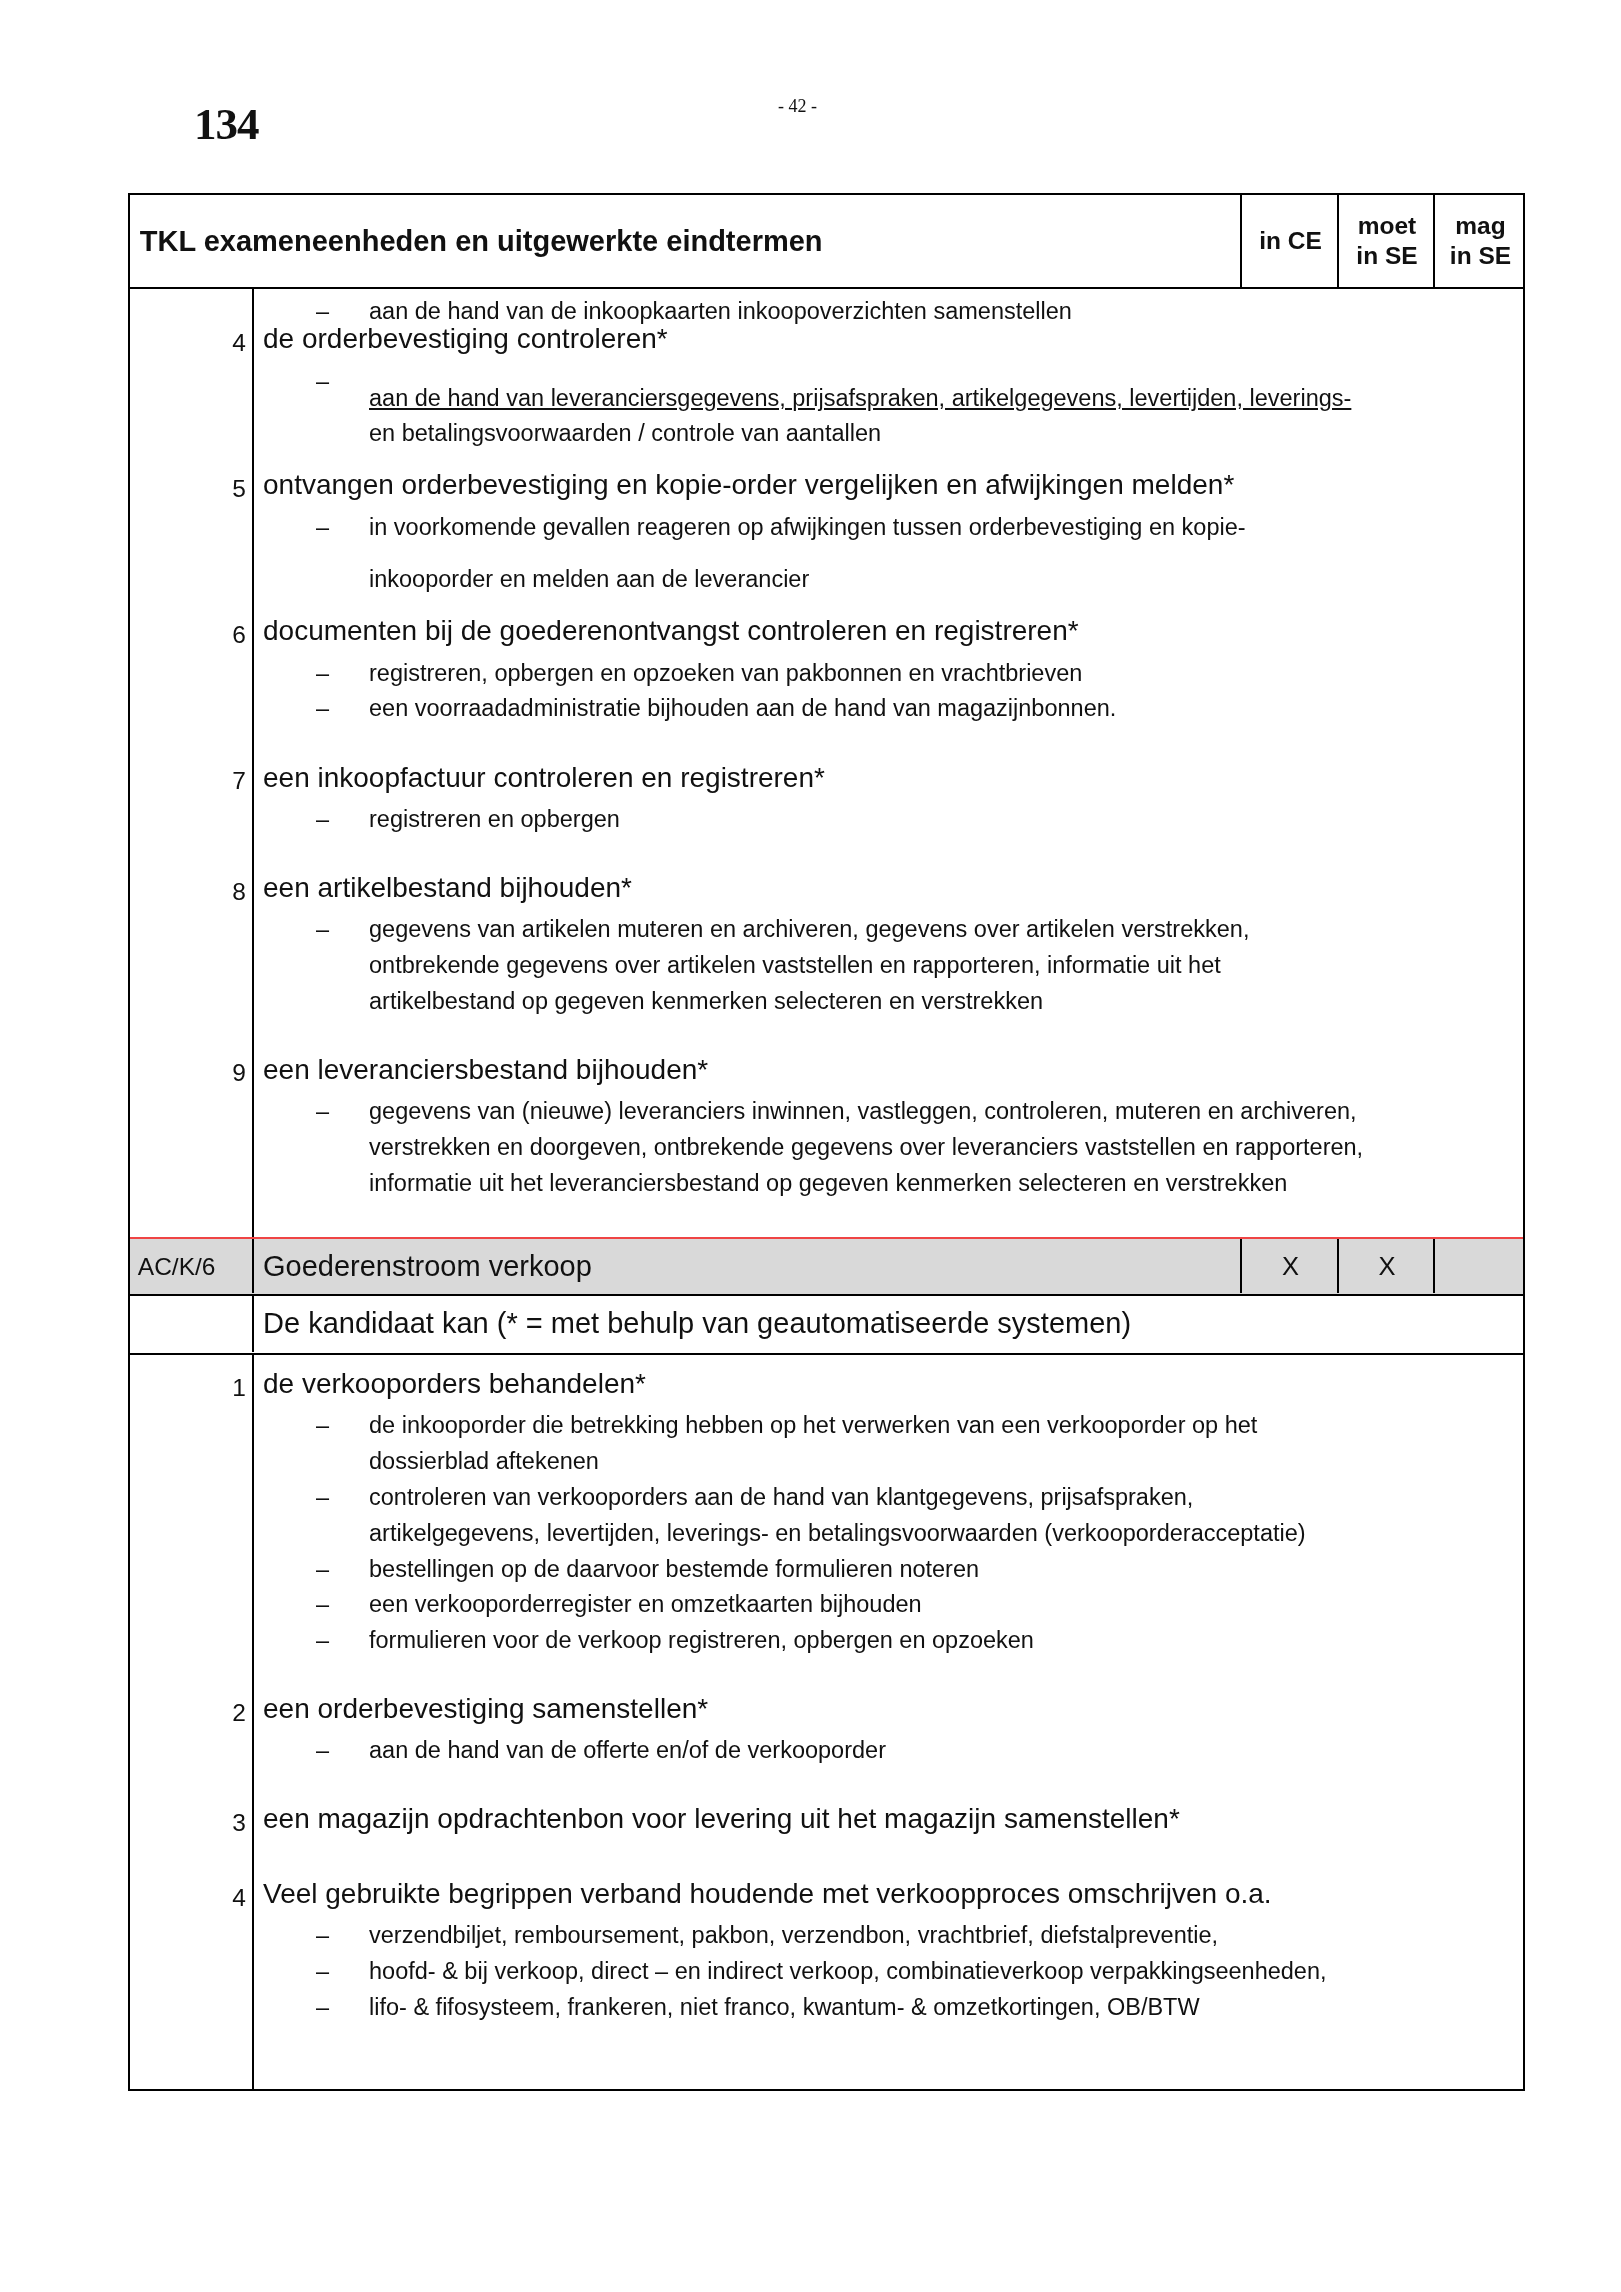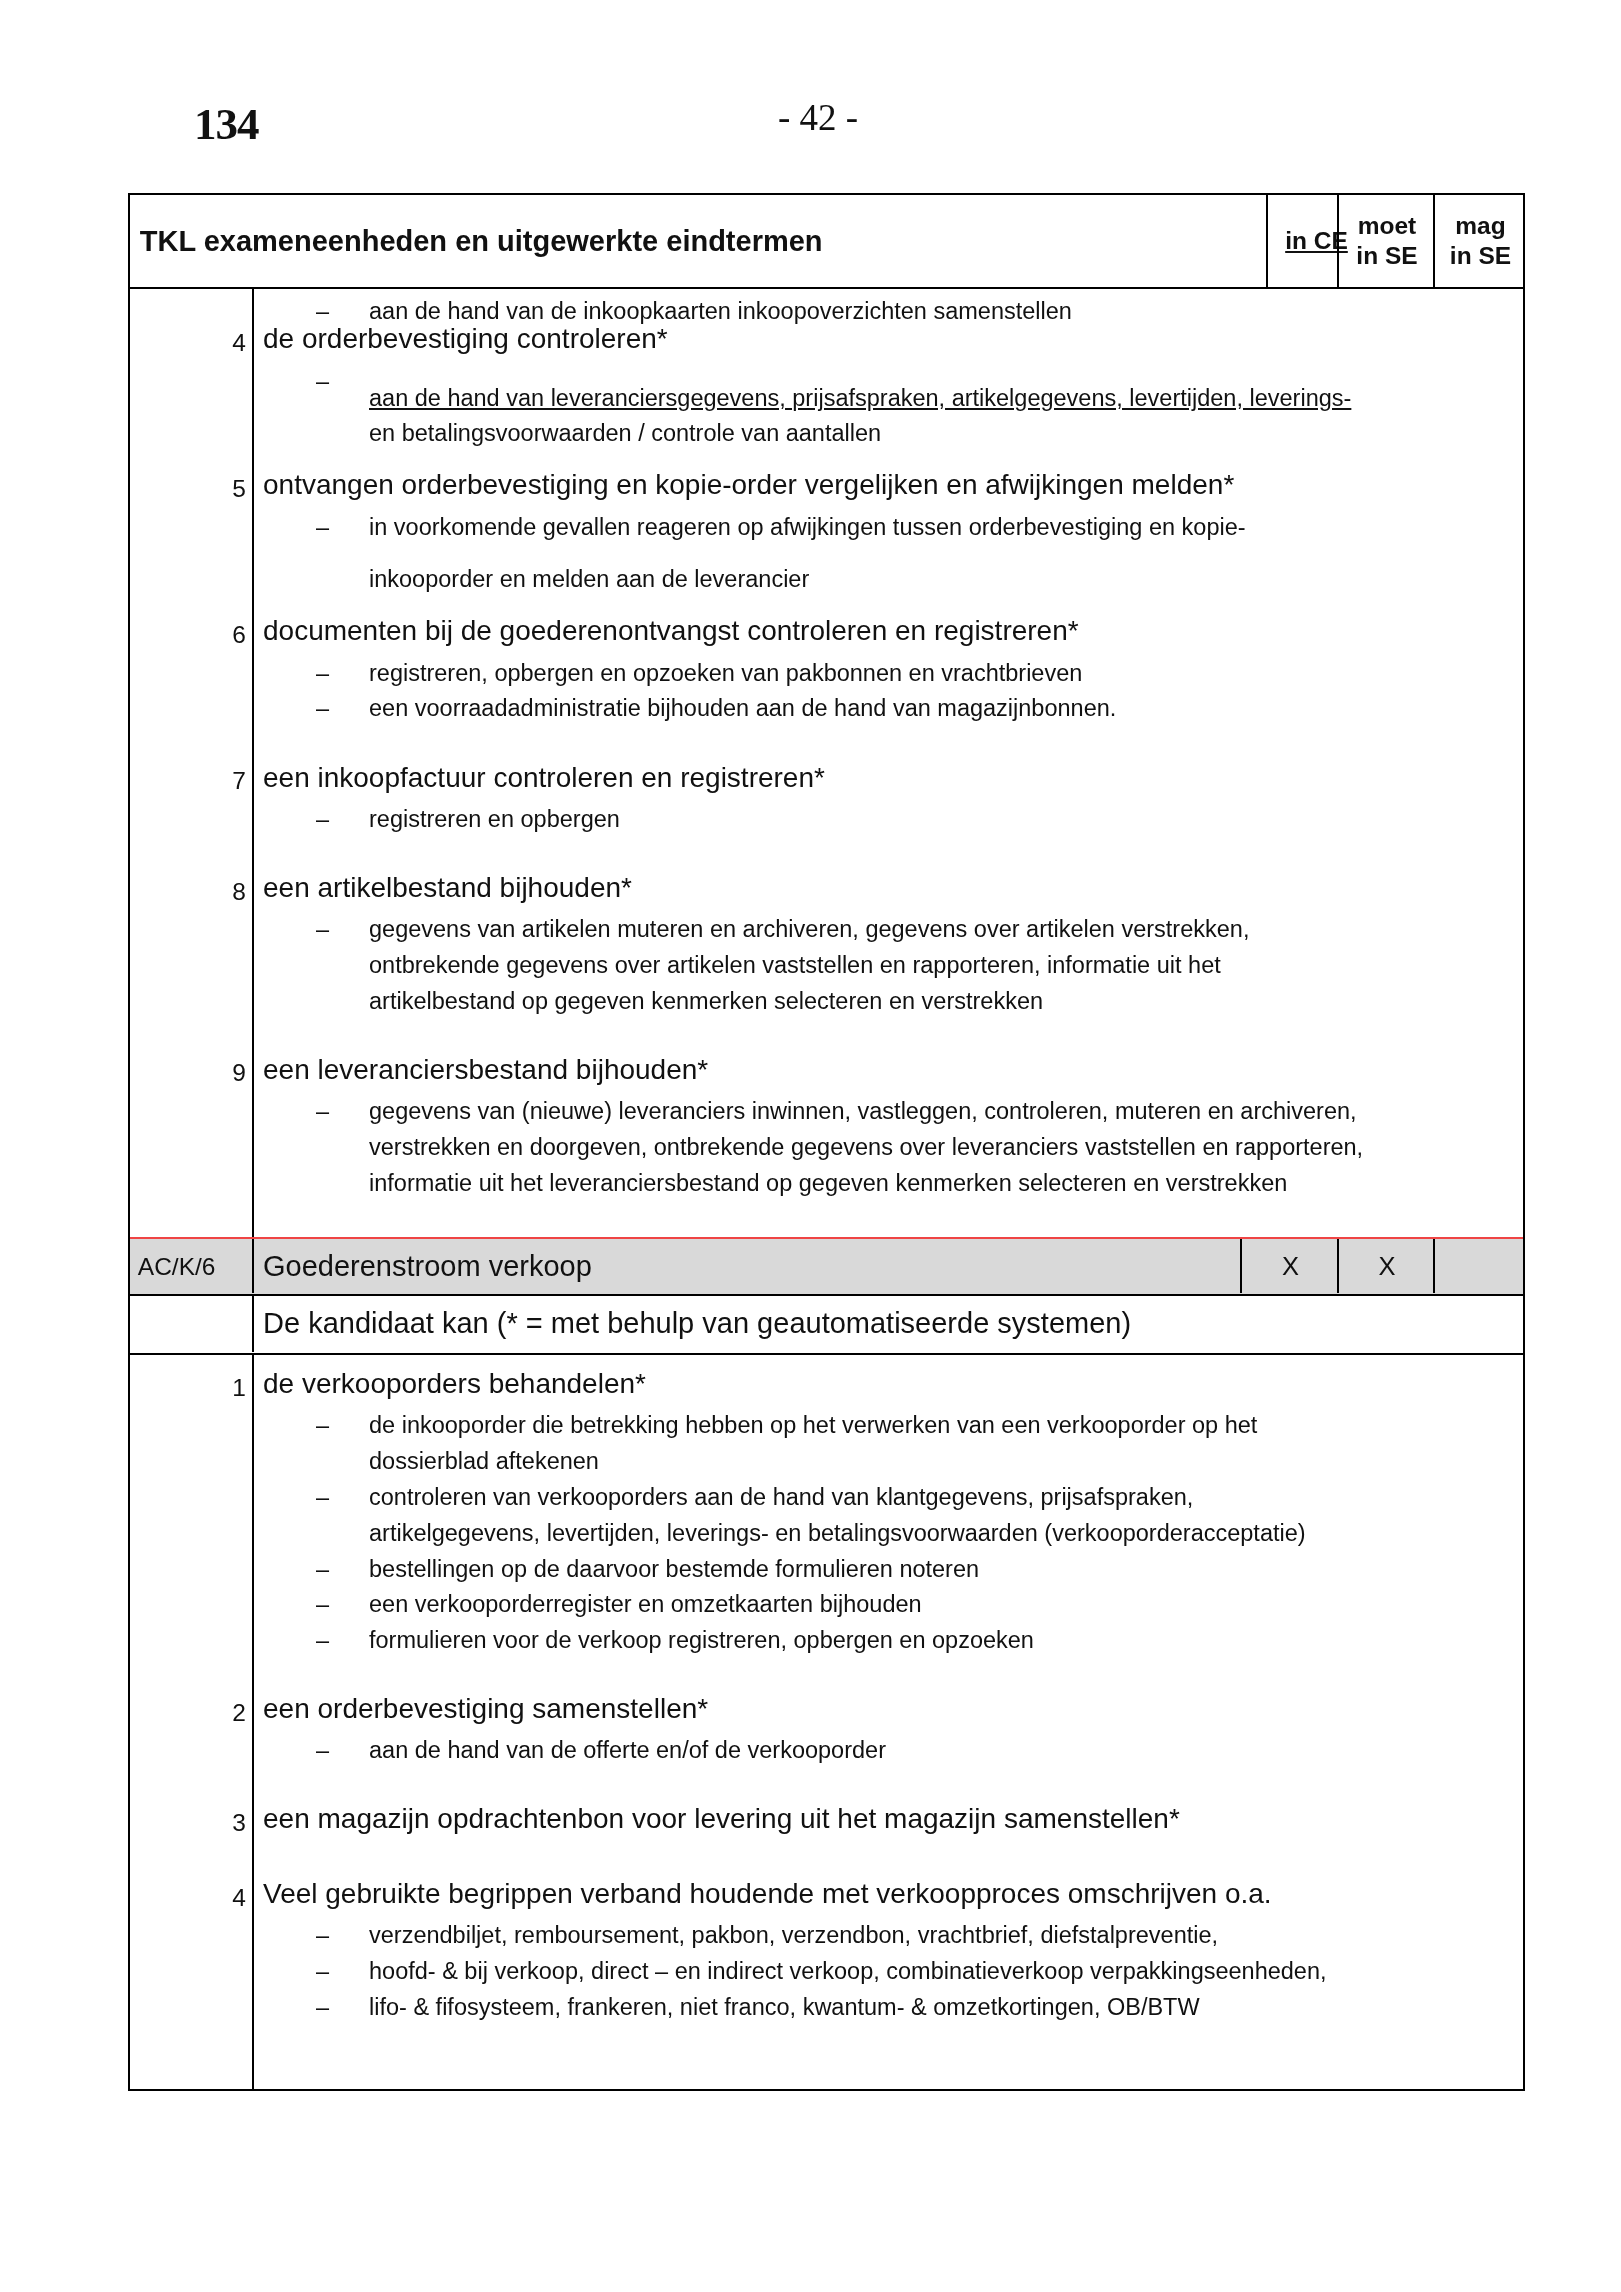--- a/index.html
+++ b/index.html
@@ -2,33 +2,33 @@
 <html><head>
 <meta charset="utf-8">
 <style>
   html, body { margin: 0; padding: 0; background: #ffffff; }
   body { width: 1621px; height: 2293px; position: relative; overflow: hidden;
          font-family: "Liberation Sans", sans-serif; color: #111; }
 
   .page-num { position: absolute; left: 194px; top: 98px; font-family: "Liberation Serif", serif;
               font-weight: bold; font-size: 45px; letter-spacing: -1px; }
   .page-sub { position: absolute; left: 778px; top: 96px; font-family: "Liberation Serif", serif;
-              font-size: 37px; }
+              font-size: 18px; }
 
   .table { position: absolute; left: 128px; top: 193px; width: 1397px; height: 1898px;
            border: 2.9px solid #000; box-sizing: border-box; }
 
   
   .hdr { position: absolute; left: 0; top: 0; right: 0; height: 92px; border-bottom: 2px solid #000; }
   .hdr-title { position: absolute; left: 9.8px; top: 0; height: 64px; line-height: 92px;
                font-weight: bold; font-size: 29px; }
   .hdr-col { position: absolute; top: 0; height: 92px; border-left: 2px solid #000;
              display: flex; align-items: center; justify-content: center; text-align: center;
              font-weight: bold; font-size: 24.5px; line-height: 30px; }
-  .hc1 { left: 1136px; width: 97px; text-decoration: underline; }
+  .hc1 { left: 1110px; width: 97px; }
   .hc2 { left: 1207px; width: 96px; }
   .hc3 { left: 1303px; width: 91px; }
 
   .numcol-line { position: absolute; left: 122px; width: 2px; background: #000; }
 
   .num { position: absolute; width: 116px; text-align: right; font-size: 24.5px; }
   .item { position: absolute; left: 133px; font-size: 28px; white-space: nowrap; }
   .sub { position: absolute; left: 186px; font-size: 23.5px; line-height: 36px; }
   .sub .dash { position: absolute; left: 0; top: 0; width: 29px; }
   .sub .txt { position: absolute; left: 53px; top: 0; white-space: nowrap; }

